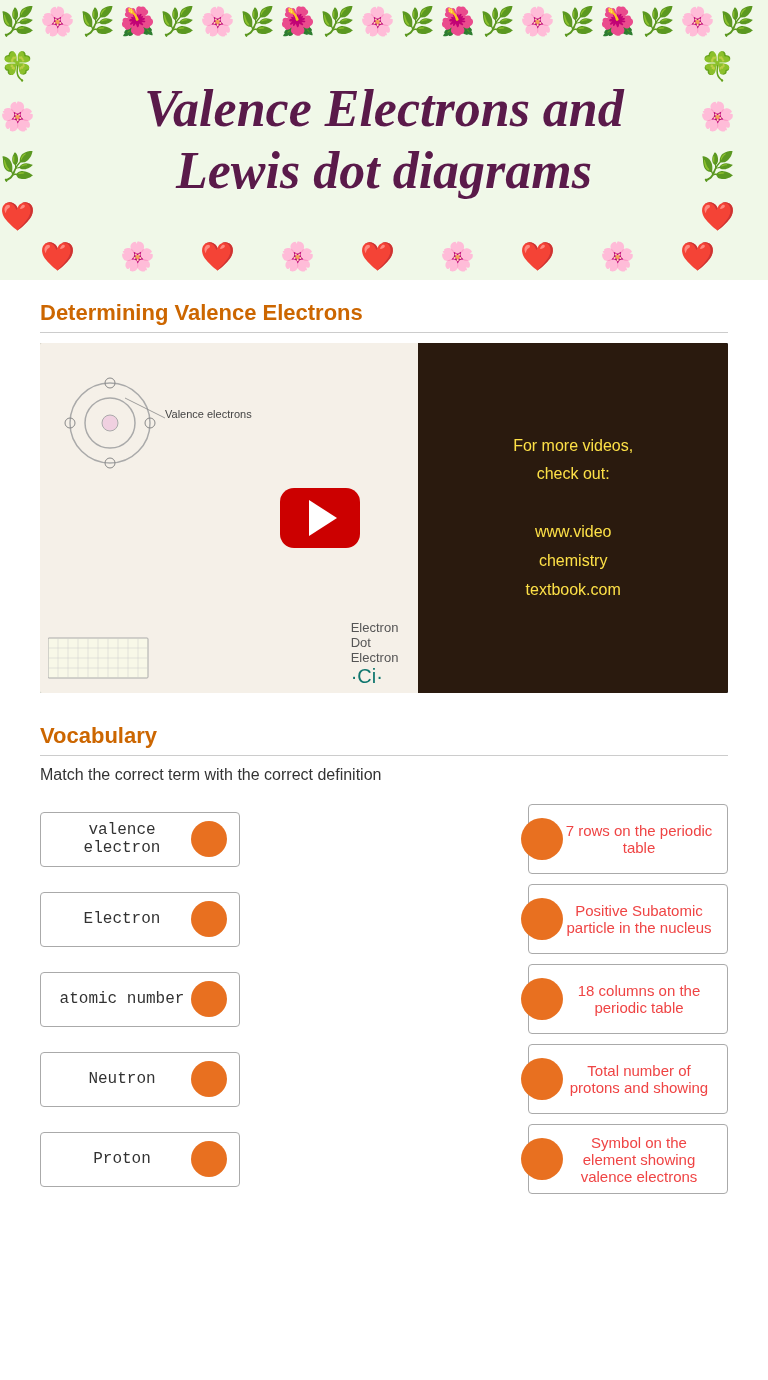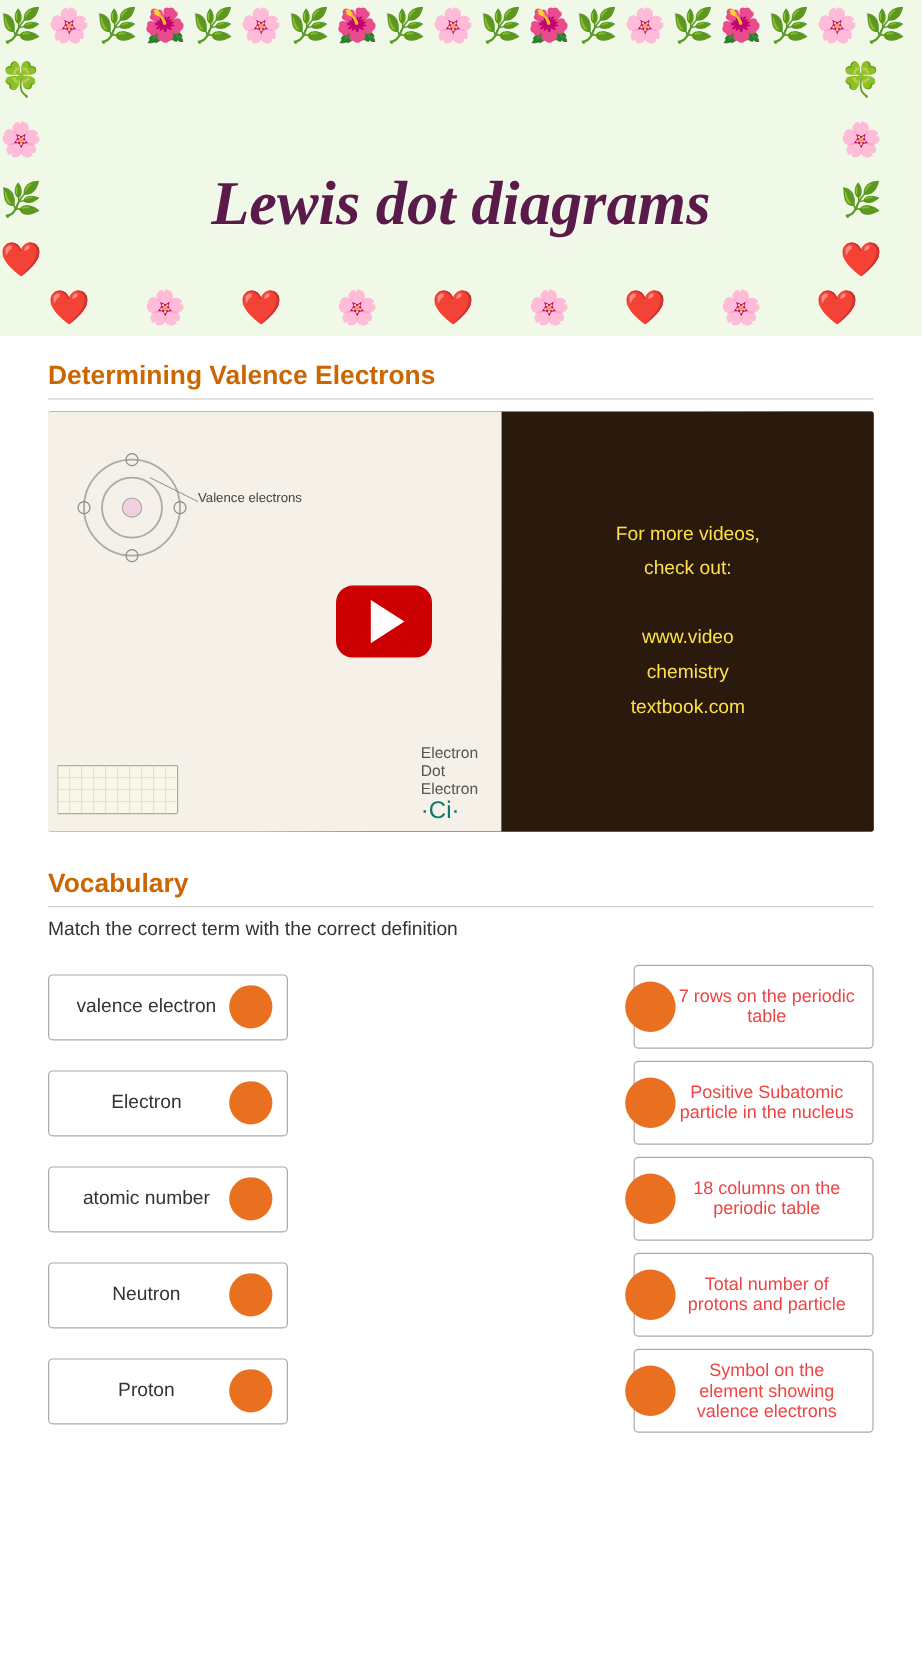--- a/index.html
+++ b/index.html
@@ -195,20 +195,21 @@
       height: 42px;
       background: #e87020;
       border-radius: 50%;
       flex-shrink: 0;
       display: block;
       margin-left: -20px;
     }
     .term-box .term-label {
       flex: 1;
       text-align: center;
+      font-family: Liberation Mono, monospace;
     }
     .spacer {
       width: 50px;
     }
   </style>
 </head>
 <body>
 
 <div class="header-banner">
 
@@ -245,21 +246,21 @@
   <span class="deco" style="top:240px;left:120px;">🌸</span>
   <span class="deco" style="top:240px;left:200px;">❤️</span>
   <span class="deco" style="top:240px;left:280px;">🌸</span>
   <span class="deco" style="top:240px;left:360px;">❤️</span>
   <span class="deco" style="top:240px;left:440px;">🌸</span>
   <span class="deco" style="top:240px;left:520px;">❤️</span>
   <span class="deco" style="top:240px;left:600px;">🌸</span>
   <span class="deco" style="top:240px;left:680px;">❤️</span>
 
   <div class="header-title">
-    <br>
+    <span>Valence Electrons and</span><br>
     <span>Lewis dot diagrams</span>
   </div>
 </div>
 
 <div class="main-content">
 
   <div class="section-title">Determining Valence Electrons</div>
 
   <div class="video-container">
     <div class="video-thumbnail">
@@ -359,21 +360,21 @@
       </div>
 
       <div class="matching-row">
         <div class="term-box">
           <span class="term-label">Neutron</span>
           <span class="orange-dot"></span>
         </div>
         <div class="spacer"></div>
         <div class="def-box">
           <span class="orange-dot-left"></span>
-          <span class="def-text">Total number of protons and particle</span>
+          <span class="def-text">Total number of protons and showing</span>
         </div>
       </div>
 
       <div class="matching-row">
         <div class="term-box">
           <span class="term-label">Proton</span>
           <span class="orange-dot"></span>
         </div>
         <div class="spacer"></div>
         <div class="def-box">

